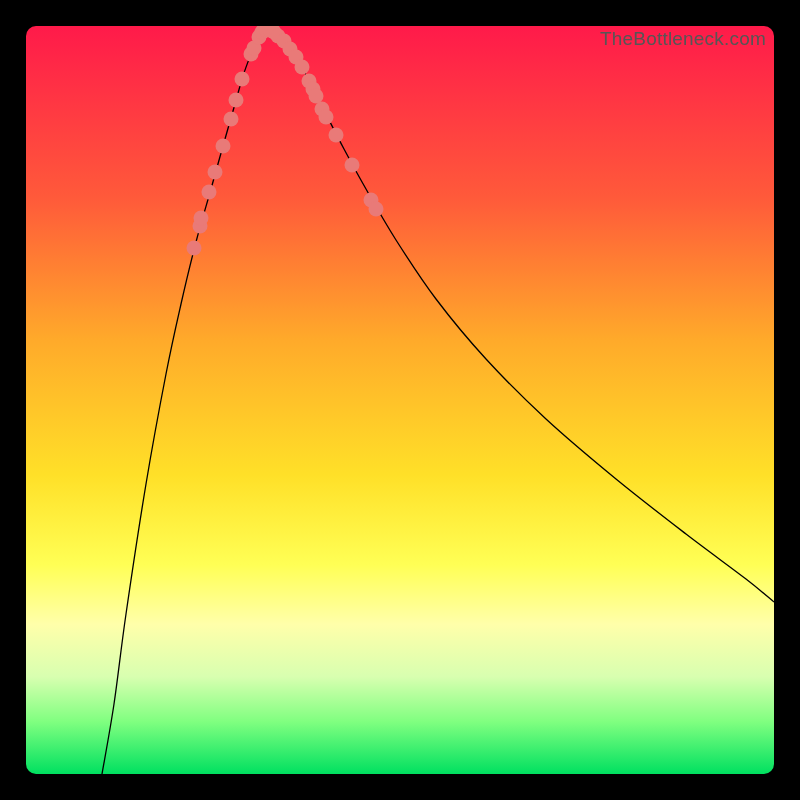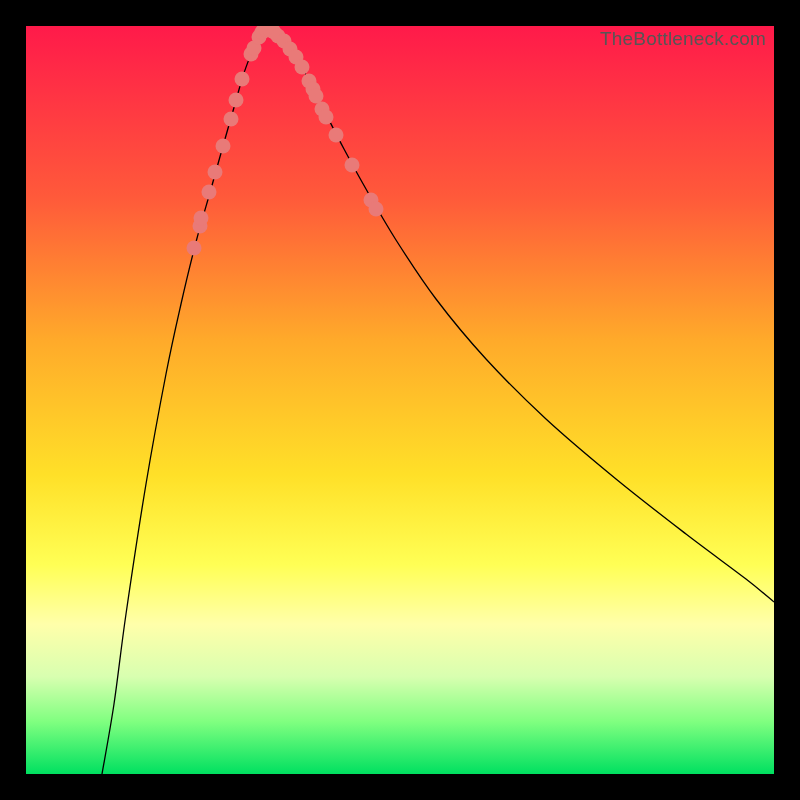--- a/index.html
+++ b/index.html
@@ -19,20 +19,21 @@
       background: linear-gradient(to bottom,
         #ff1a4a 0%,
         #ff5a3a 23%,
         #ffaa2a 42%,
         #ffe028 60%,
         #ffff55 72%,
         #ffffaa 80%,
         #d8ffb0 87%,
         #80ff80 93%,
         #00e060 100%);
+      border-radius: 10px;
     }
     .plot svg {
       position: absolute;
       left: 0; top: 0;
       width: 100%;
       height: 100%;
     }
     .curve { fill: none; stroke: #000; stroke-width: 1.3; }
     .dot { fill: #e97a78; }
     .watermark {

